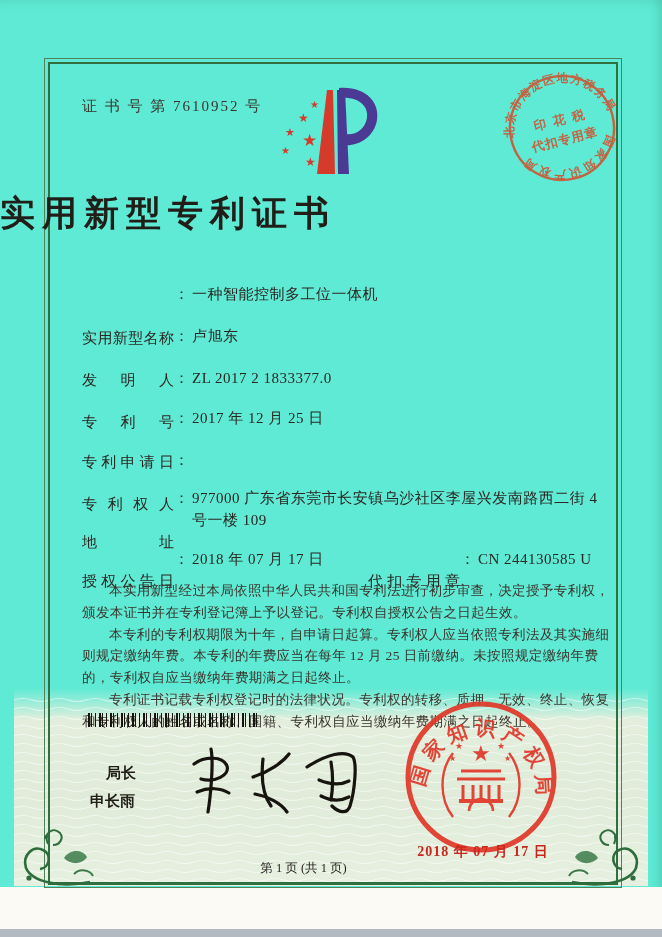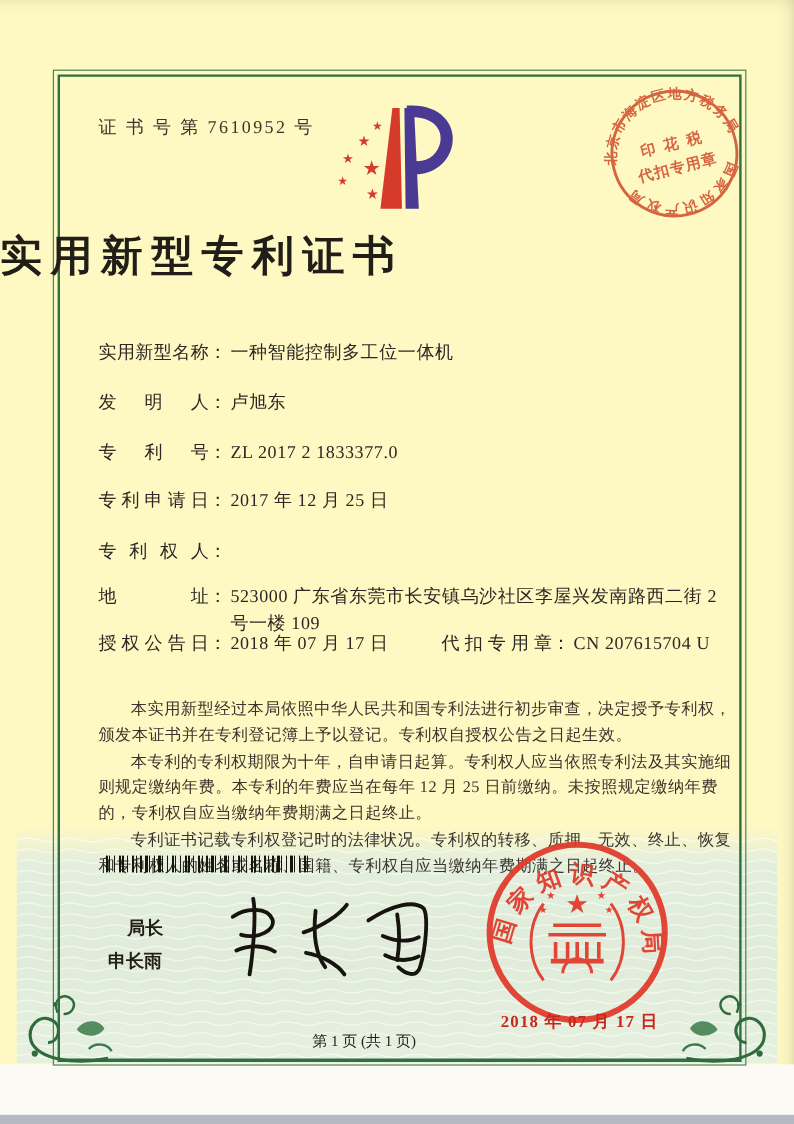--- a/index.html
+++ b/index.html
@@ -1,16 +1,16 @@
 <!DOCTYPE html>
 <html><head>
 <meta charset="utf-8">
 <style>
   html,body{margin:0;padding:0;background:#e9e9e7;}
-  #page{position:relative;width:662px;height:937px;background:#fef9c3;overflow:hidden;
+  #page{position:relative;width:662px;height:937px;background:#5eead4;overflow:hidden;
         font-family:"Liberation Serif","DejaVu Serif",serif;color:#2b2722;
         box-shadow:inset -9px 0 14px -9px rgba(0,0,0,.18), inset 0 10px 14px -10px rgba(0,0,0,.08);}
   .abs{position:absolute;}
   
   #band{left:14px;right:14px;top:688px;height:198px;
         background:linear-gradient(180deg, rgba(228,239,223,0) 0%, #e3eedd 16%, #e0ecd9 55%, #e6f0e0 100%);}
   #band svg{position:absolute;left:0;top:0;}
   
   #frame-outer{left:44px;top:58px;width:576px;height:828px;border:1px solid #4f8256;}
   #frame-inner{left:48px;top:62px;width:566px;height:818px;border:2px solid #316e40;border-bottom-width:3px;}
@@ -18,21 +18,21 @@
   #below-band{left:0;top:887px;width:662px;height:50px;background:#fbfaf5;}
   #photo-edge{left:0;top:929px;width:662px;height:8px;background:#b4bac1;}
 
   #cert-number{left:82px;top:97px;font-size:15px;letter-spacing:2px;color:#3a352c;}
   #logo{left:277px;top:84px;}
   #title{left:0;top:190px;width:662px;font-size:35px;font-weight:700;
          letter-spacing:7px;color:#211e19;}
   #tax-stamp{left:492px;top:58px;opacity:.88;}
 
   .field{left:82px;width:532px;font-size:15px;line-height:22px;display:flex;align-items:flex-start;}
-  .flabel{display:inline-block;width:92px;flex:0 0 92px;text-align:justify;text-align-last:justify;}
+  .flabel{display:inline-block;width:92px;flex:0 0 92px;text-align:justify;text-align-last:justify;margin-top:44px;}
   .fcolon{flex:0 0 18px;}
   .fvalue{flex:1 1 auto;letter-spacing:.5px;}
   .field.half{width:280px;align-items:center;}
   #paragraphs{left:82px;top:580px;width:530px;font-size:13.5px;line-height:21.8px;
               color:#3a352c;letter-spacing:.4px;}
   #paragraphs p{margin:0;text-indent:2em;}
 
   #barcode{left:88px;top:713px;width:170px;height:14px;
     background:repeating-linear-gradient(90deg,#17150f 0 2px,transparent 2px 3px,#17150f 3px 4px,transparent 4px 7px,#17150f 7px 8px,transparent 8px 11px);}
   #official-title{left:90px;top:764px;font-size:15px;font-weight:700;color:#23201a;
@@ -163,31 +163,31 @@
       <span class="fcolon">：</span>
       <span class="fvalue">2017 年 12 月 25 日</span>
   </div>
   <div class="field abs" style="top:449px">
     <span class="flabel">专利权人</span>
       <span class="fcolon">：</span>
   </div>
   <div class="field abs" style="top:487px">
     <span class="flabel">地址</span>
       <span class="fcolon">：</span>
-      <span class="fvalue">523000 广东省东莞市长安镇乌沙社区李屋兴发南路西二街 2 号一楼 109</span>
+      <span class="fvalue">977000 广东省东莞市长安镇乌沙社区李屋兴发南路西二街 4 号一楼 109</span>
   </div>
   <div class="field half abs" style="top:526px">
     <span class="flabel">授权公告日</span>
       <span class="fcolon">：</span>
       <span class="fvalue">2018 年 07 月 17 日</span>
   </div>
   <div class="field half abs" style="top:526px;left:368px;width:246px">
     <span class="flabel">代扣专用章</span>
       <span class="fcolon">：</span>
-      <span class="fvalue">CN 207615704 U</span>
+      <span class="fvalue">CN 244130585 U</span>
   </div>
 
   <div id="paragraphs" class="abs">
     <p>本实用新型经过本局依照中华人民共和国专利法进行初步审查，决定授予专利权，颁发本证书并在专利登记簿上予以登记。专利权自授权公告之日起生效。</p>
     <p>本专利的专利权期限为十年，自申请日起算。专利权人应当依照专利法及其实施细则规定缴纳年费。本专利的年费应当在每年 12 月 25 日前缴纳。未按照规定缴纳年费的，专利权自应当缴纳年费期满之日起终止。</p>
     <p>专利证书记载专利权登记时的法律状况。专利权的转移、质押、无效、终止、恢复和专利权人的姓名或名称、国籍、专利权自应当缴纳年费期满之日起终止。</p>
   </div>
 
   <div id="barcode" class="abs"></div>
 

